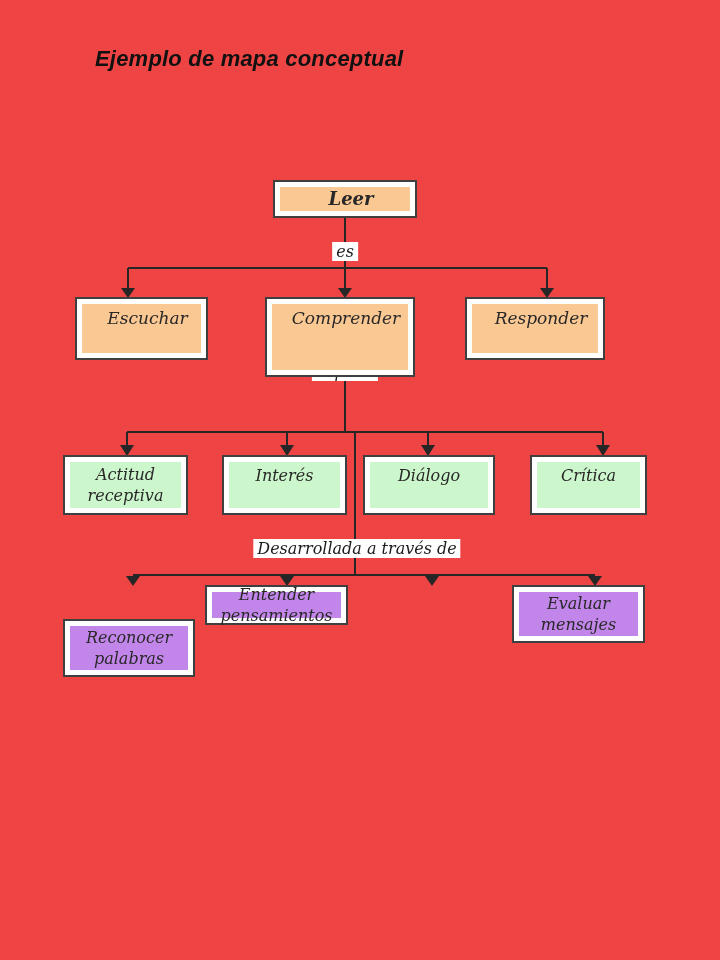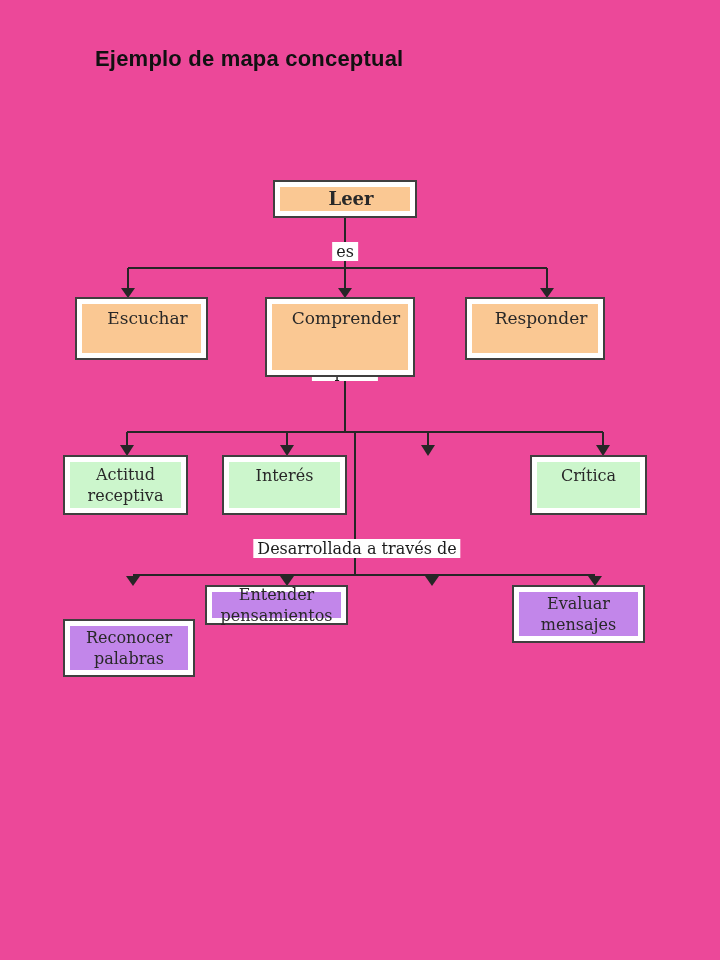--- a/index.html
+++ b/index.html
@@ -1,18 +1,19 @@
 <!DOCTYPE html>
 <html style="--orange: #fac893; --green: #ccf6cc; --purple: #c286ea; --border: #3f3f3f; --line: #262626;"><head>
 <meta charset="utf-8">
 <style>
   html,body{margin:0;padding:0;background:#fff;}
   .canvas{
-    position:relative;width:720px;height:960px;background:#ec4899;overflow:hidden;
+    position:relative;width:720px;height:960px;background:#ef4444;overflow:hidden;
     font-family:"DejaVu Serif", serif;
+    font-style:italic;
   }
   .title{
     position:absolute;left:95px;top:46px;
     font-family:"Liberation Sans", sans-serif;
     font-size:22px;font-weight:600;color:#111;letter-spacing:0.2px;
   }
   svg.connectors{position:absolute;left:0;top:0;width:720px;height:960px;}
   .ln{stroke:var(--line);stroke-width:2;fill:none;}
   .ah{fill:var(--line);stroke:none;}
   .box{
@@ -89,20 +90,23 @@
   <div class="box lv2 top" style="left:465px;top:297px;width:140px;height:63px;">
     <div class="fill orange">Responder</div>
   </div>
 
   <div class="box" style="left:63px;top:455px;width:125px;height:60px;">
     <div class="fill green">Actitud receptiva</div>
   </div>
   <div class="box top" style="left:222px;top:455px;width:125px;height:60px;">
     <div class="fill green">Interés</div>
   </div>
+  <div class="box top" style="left:363px;top:455px;width:132px;height:60px;">
+    <div class="fill green">Diálogo</div>
+  </div>
   <div class="box top" style="left:530px;top:455px;width:117px;height:60px;">
     <div class="fill green">Crítica</div>
   </div>
 
   <div class="box" style="left:63px;top:619px;width:132px;height:58px;">
     <div class="fill purple">Reconocer palabras</div>
   </div>
   <div class="box" style="left:205px;top:585px;width:143px;height:40px;">
     <div class="fill purple">Entender pensamientos</div>
   </div>

